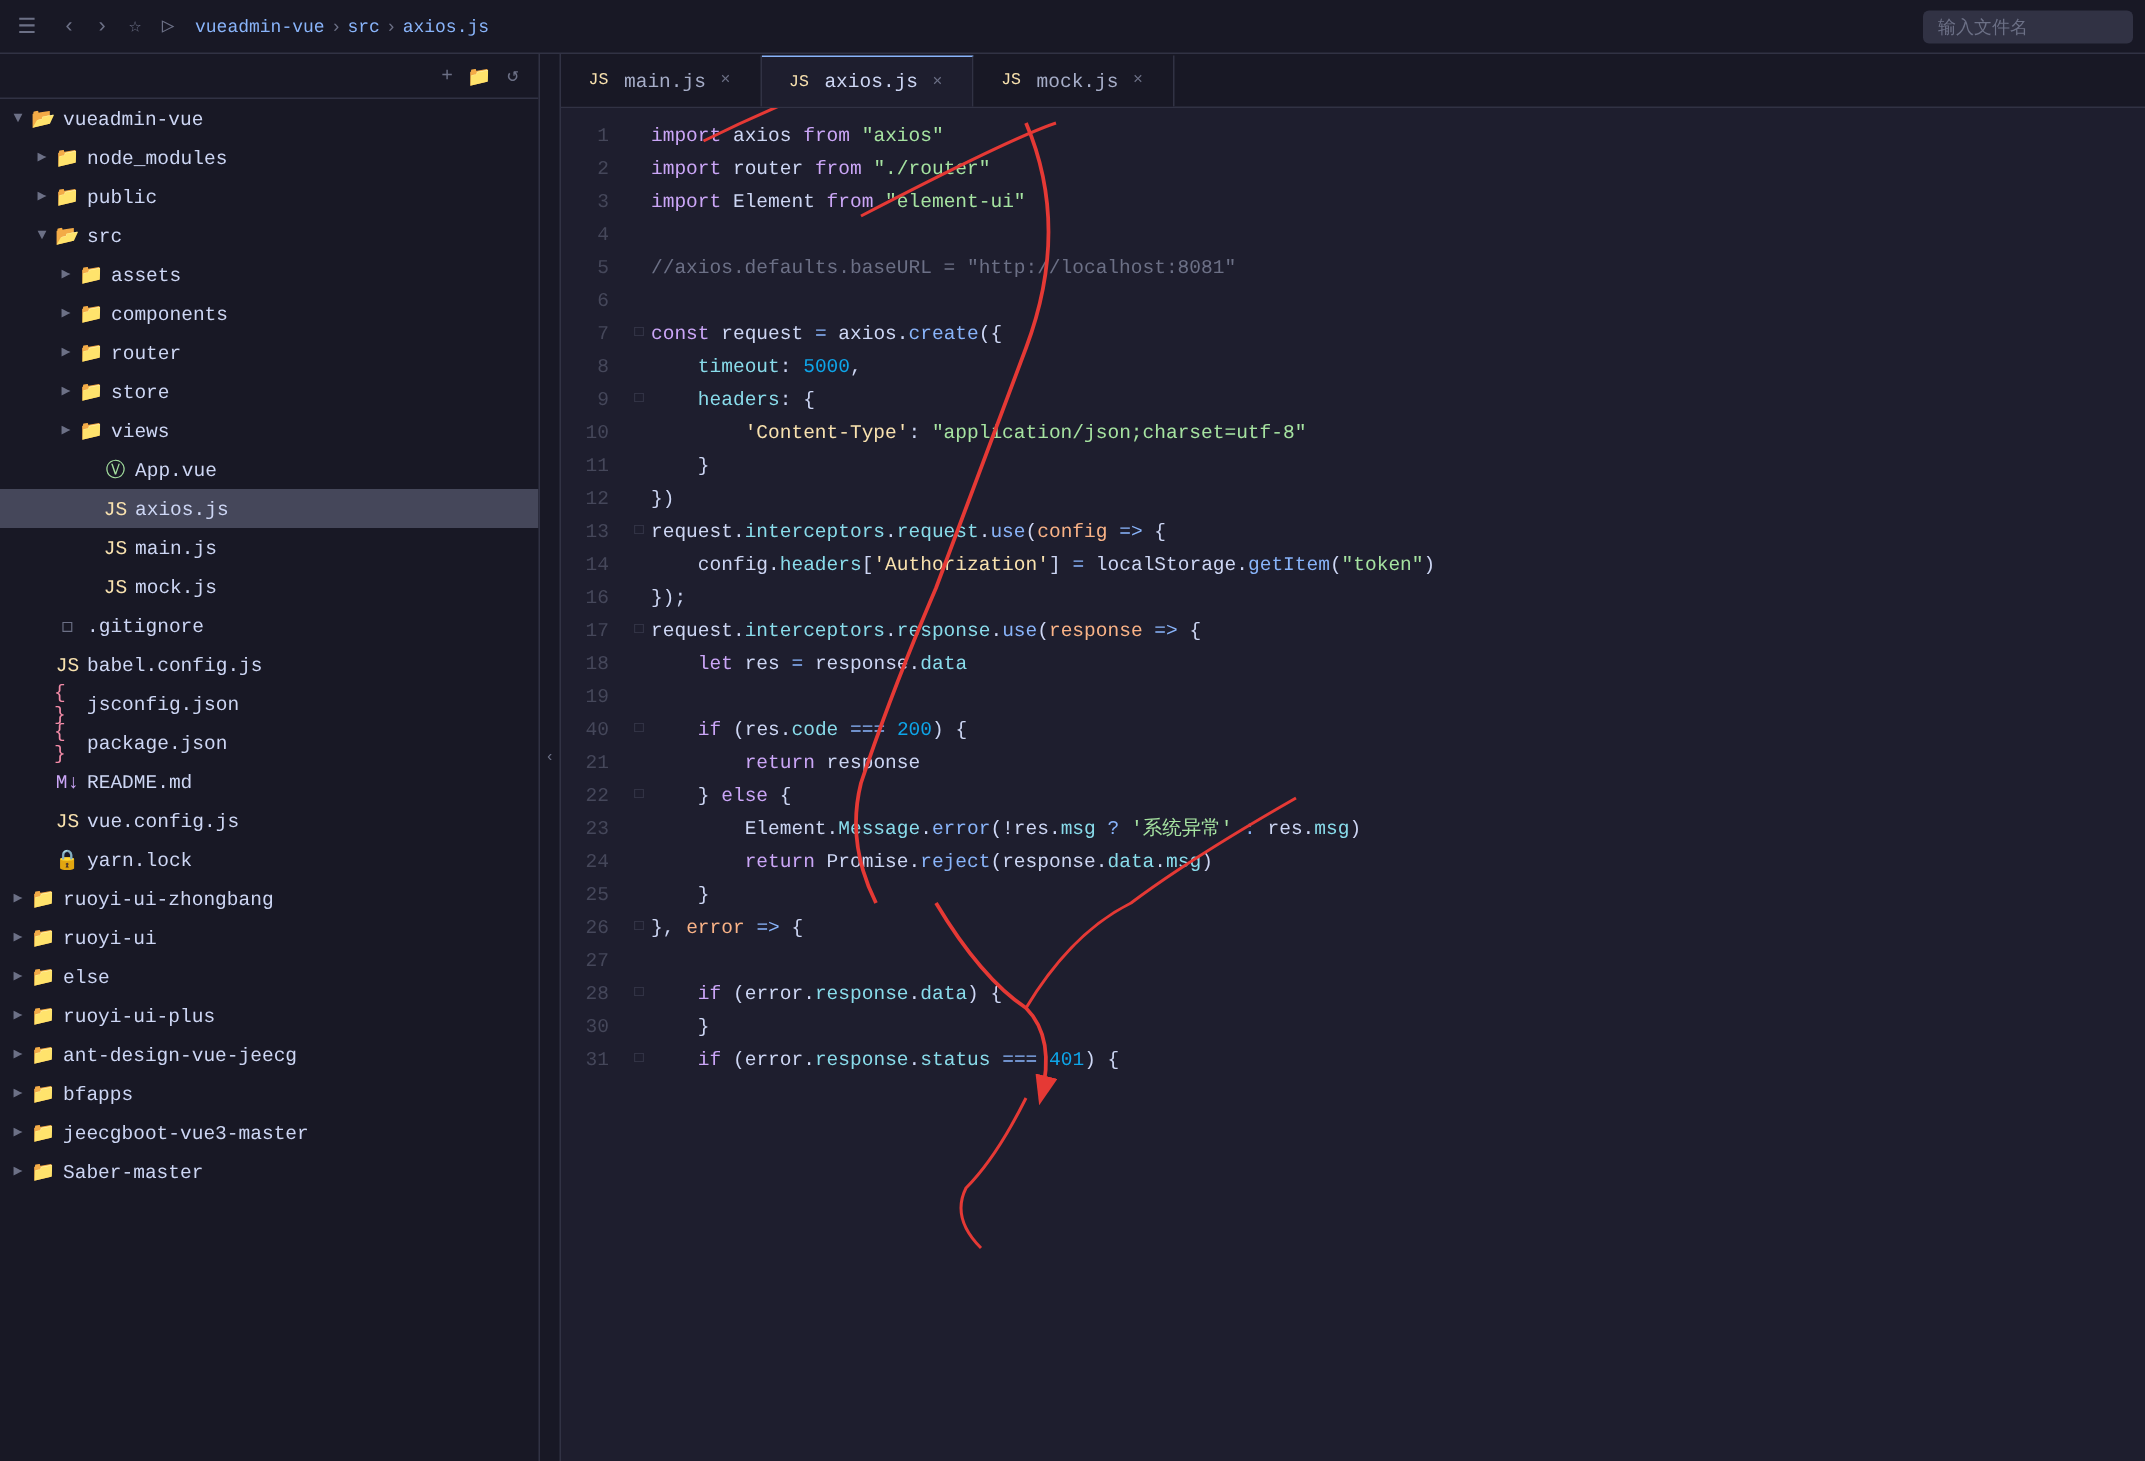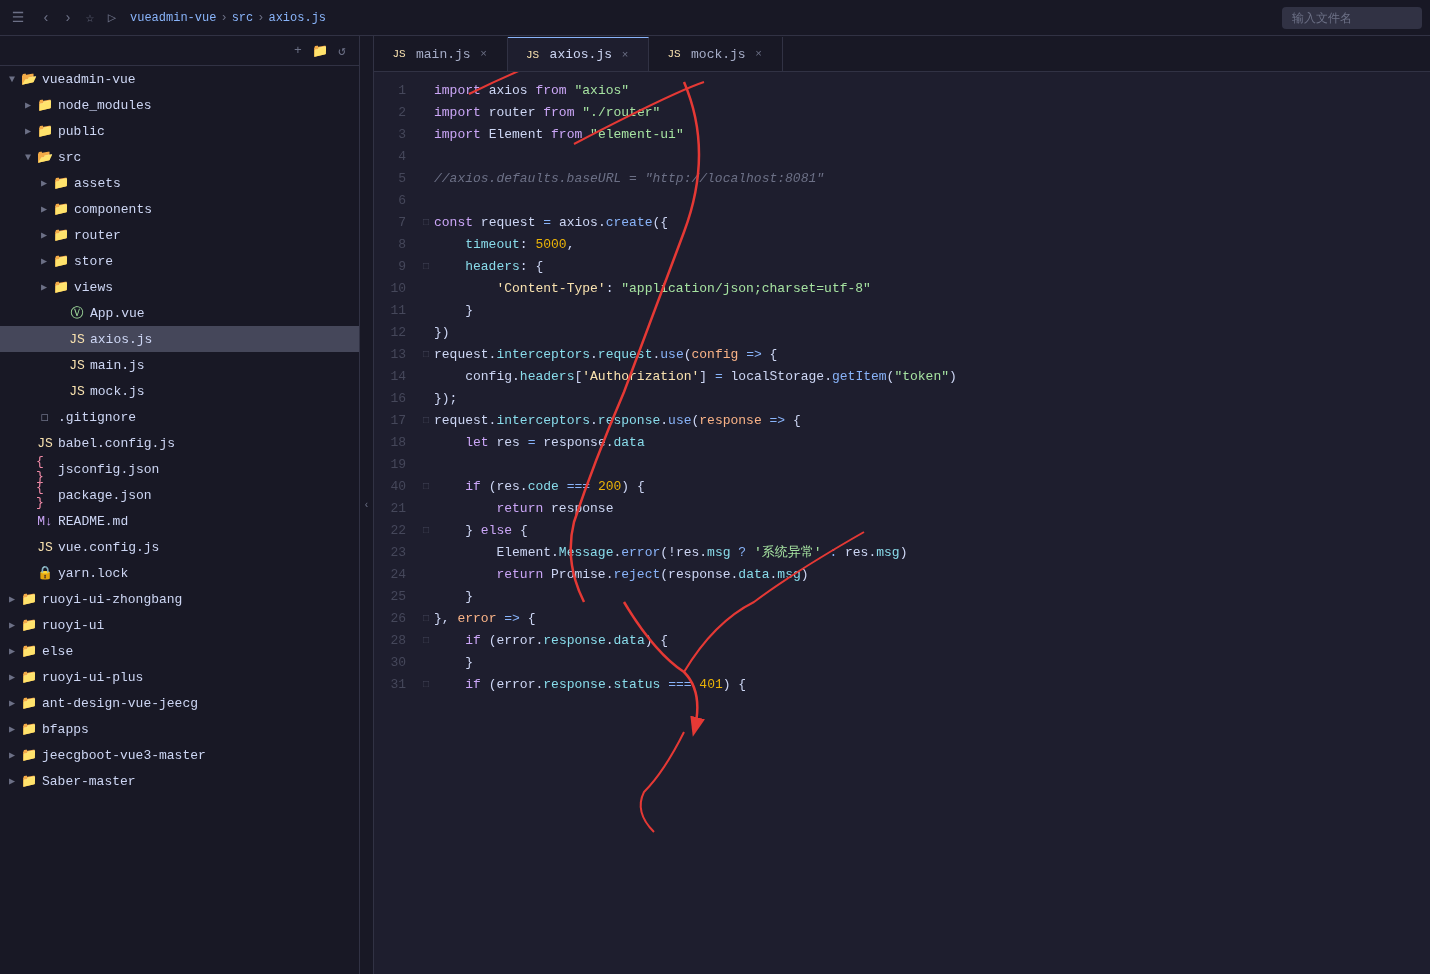--- a/index.html
+++ b/index.html
@@ -261,22 +261,22 @@
       white-space: pre;
       line-height: 22px;
       font-size: 13px;
     }
 
     
     .kw { color: #cba6f7; }       
     .fn { color: #89b4fa; }       
     .str { color: #a6e3a1; }      
     .str2 { color: #f9e2af; }     
-    .num { color: #eab308; }      
-    .cmt { color: #6c7086; font-style: italic; }  
+    .num { color: #0ea5e9; }      
+    .cmt { color: #6c7086; }  
     .prop { color: #89dceb; }     
     .op { color: #89b4fa; }       
     .var { color: #cdd6f4; }   
     .punc { color: #cdd6f4; }
     .param { color: #fab387; }
 
     
     .annotation-overlay {
       position: absolute;
       top: 0;
@@ -679,20 +679,25 @@
         <span class="line-fold"></span>
         <span class="line-code">    <span class="punc">}</span></span>
       </div>
 
       <div class="code-line">
         <span class="line-number">26</span>
         <span class="line-fold">□</span>
         <span class="line-code"><span class="punc">},</span> <span class="param">error</span> <span class="op">=&gt;</span> <span class="punc">{</span></span>
       </div>
 
+      <div class="code-line">
+        <span class="line-number">27</span>
+        <span class="line-fold"></span>
+        <span class="line-code"></span>
+      </div>
 
       <div class="code-line">
         <span class="line-number">28</span>
         <span class="line-fold">□</span>
         <span class="line-code">    <span class="kw">if</span> <span class="punc">(</span><span class="var">error</span><span class="punc">.</span><span class="prop">response</span><span class="punc">.</span><span class="prop">data</span><span class="punc">) {</span></span>
       </div>
 
 
       <div class="code-line">
         <span class="line-number">30</span>

